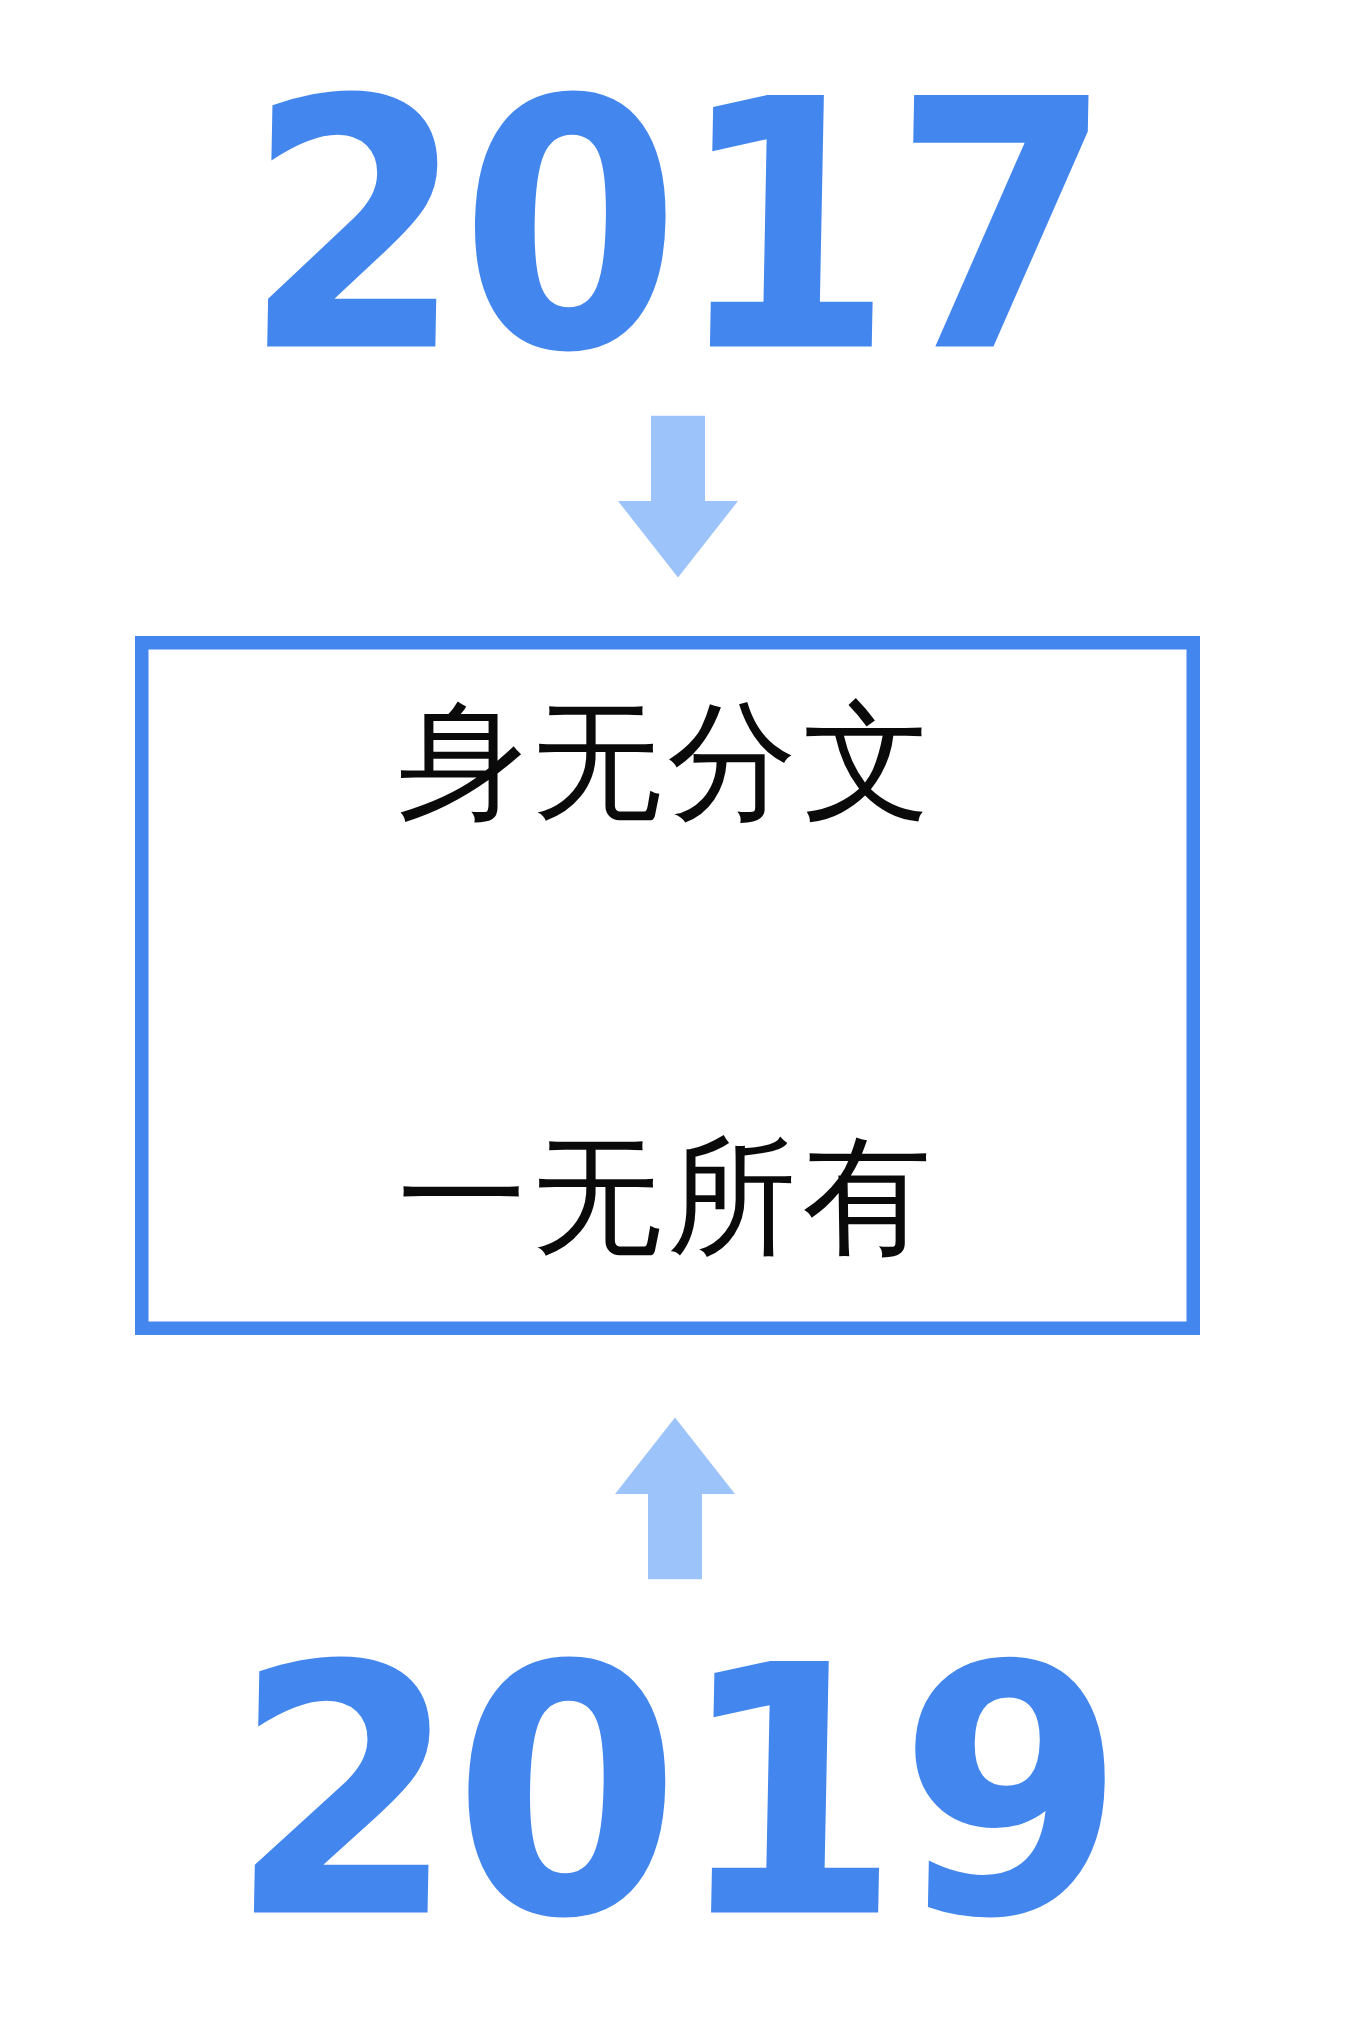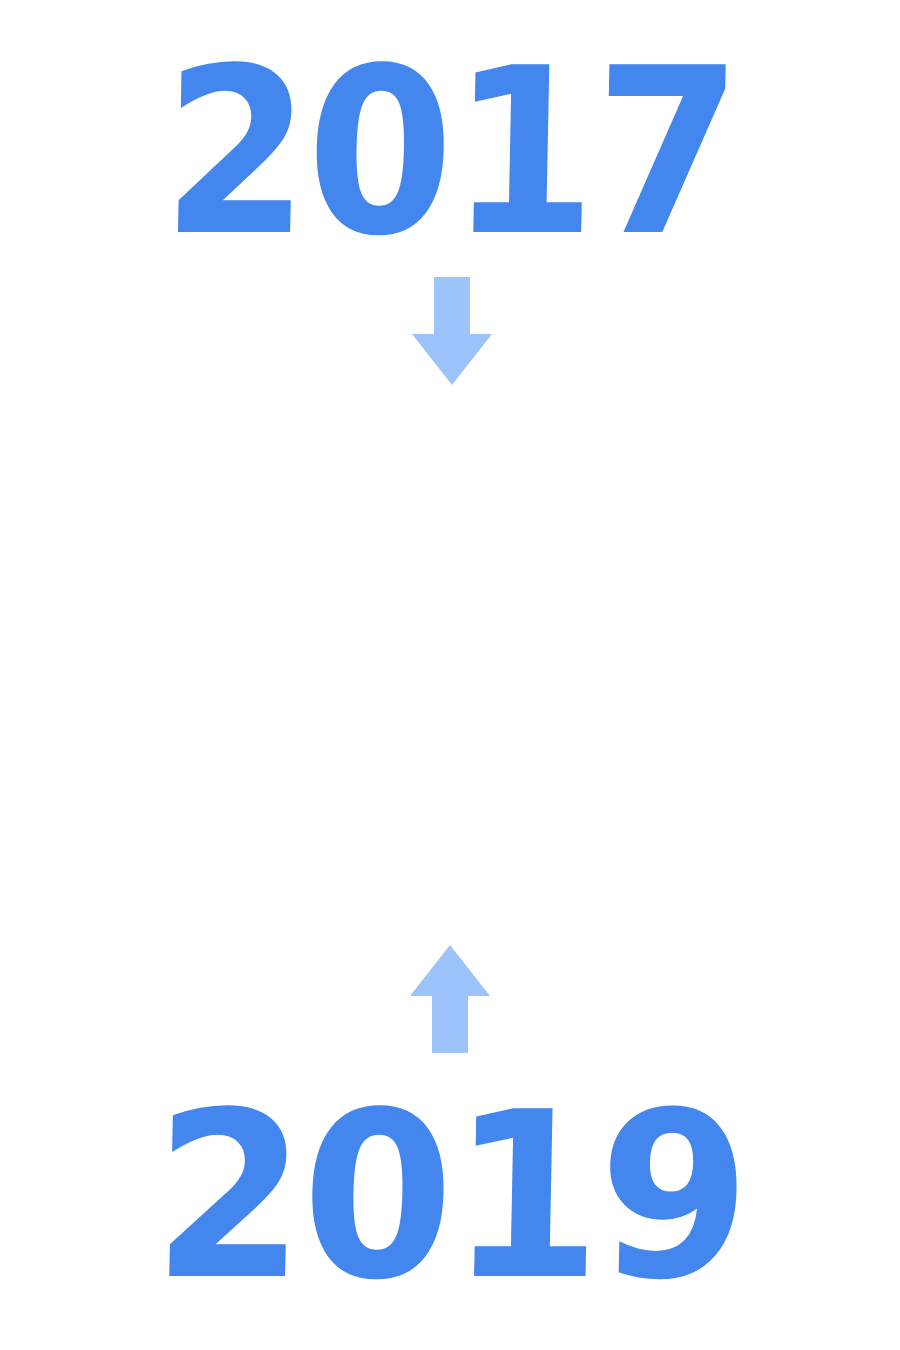--- a/index.html
+++ b/index.html
@@ -89,20 +89,26 @@
 <div class="canvas">
 
   <div class="year year-top">2017</div>
 
   <div class="arrow arrow-down">
     <svg viewBox="0 0 90 110" xmlns="http://www.w3.org/2000/svg" aria-hidden="true">
       <polygon points="27,0 63,0 63,57 85,57 45,108 5,57 27,57" fill="#9dc3fb"></polygon>
     </svg>
   </div>
 
+  <div class="box">
+    <div class="box-inner">
+      <div class="box-line box-line-1">身无分文</div>
+      <div class="box-line box-line-2">一无所有</div>
+    </div>
+  </div>
 
   <div class="arrow arrow-up">
     <svg viewBox="0 0 90 110" xmlns="http://www.w3.org/2000/svg" aria-hidden="true">
       <polygon points="45,2 85,53 63,53 63,110 27,110 27,53 5,53" fill="#9dc3fb"></polygon>
     </svg>
   </div>
 
   <div class="year year-bottom">2019</div>
 
 </div>

